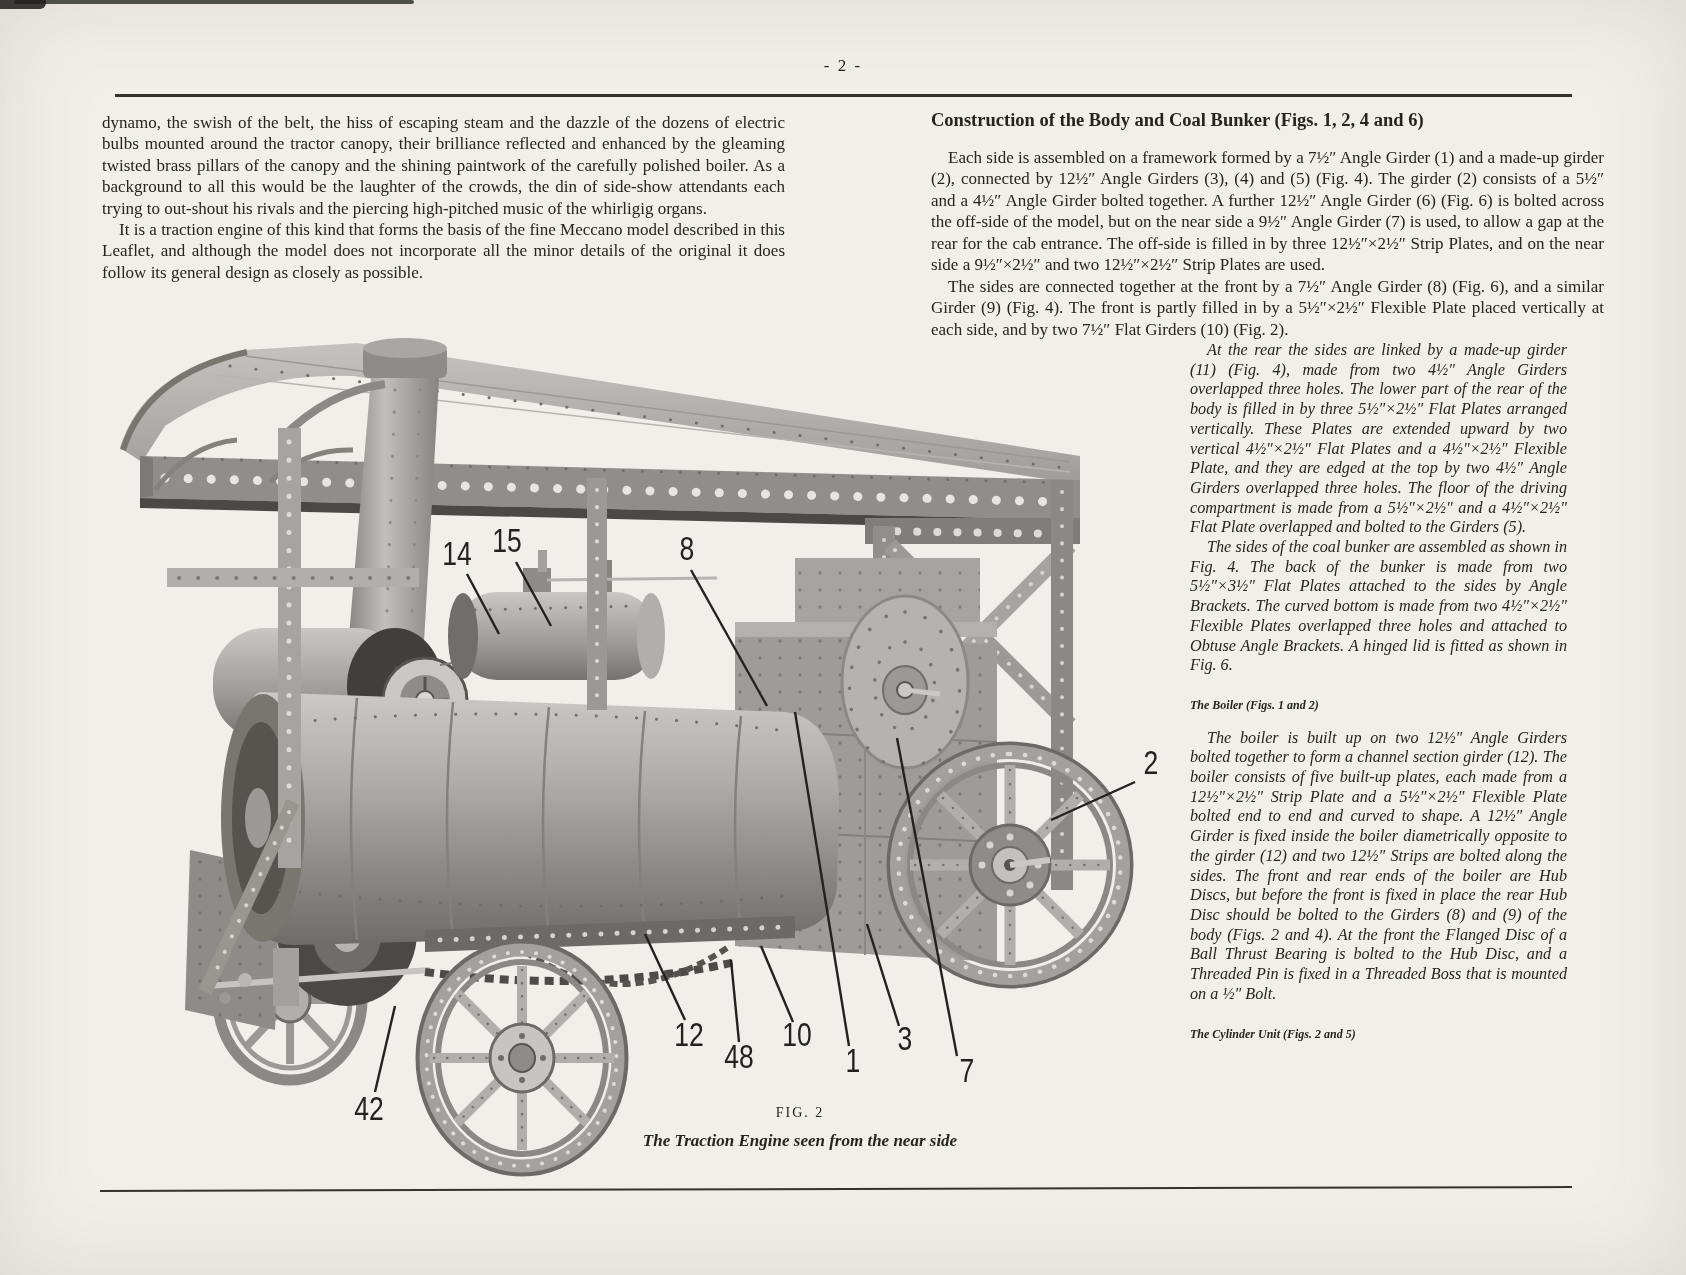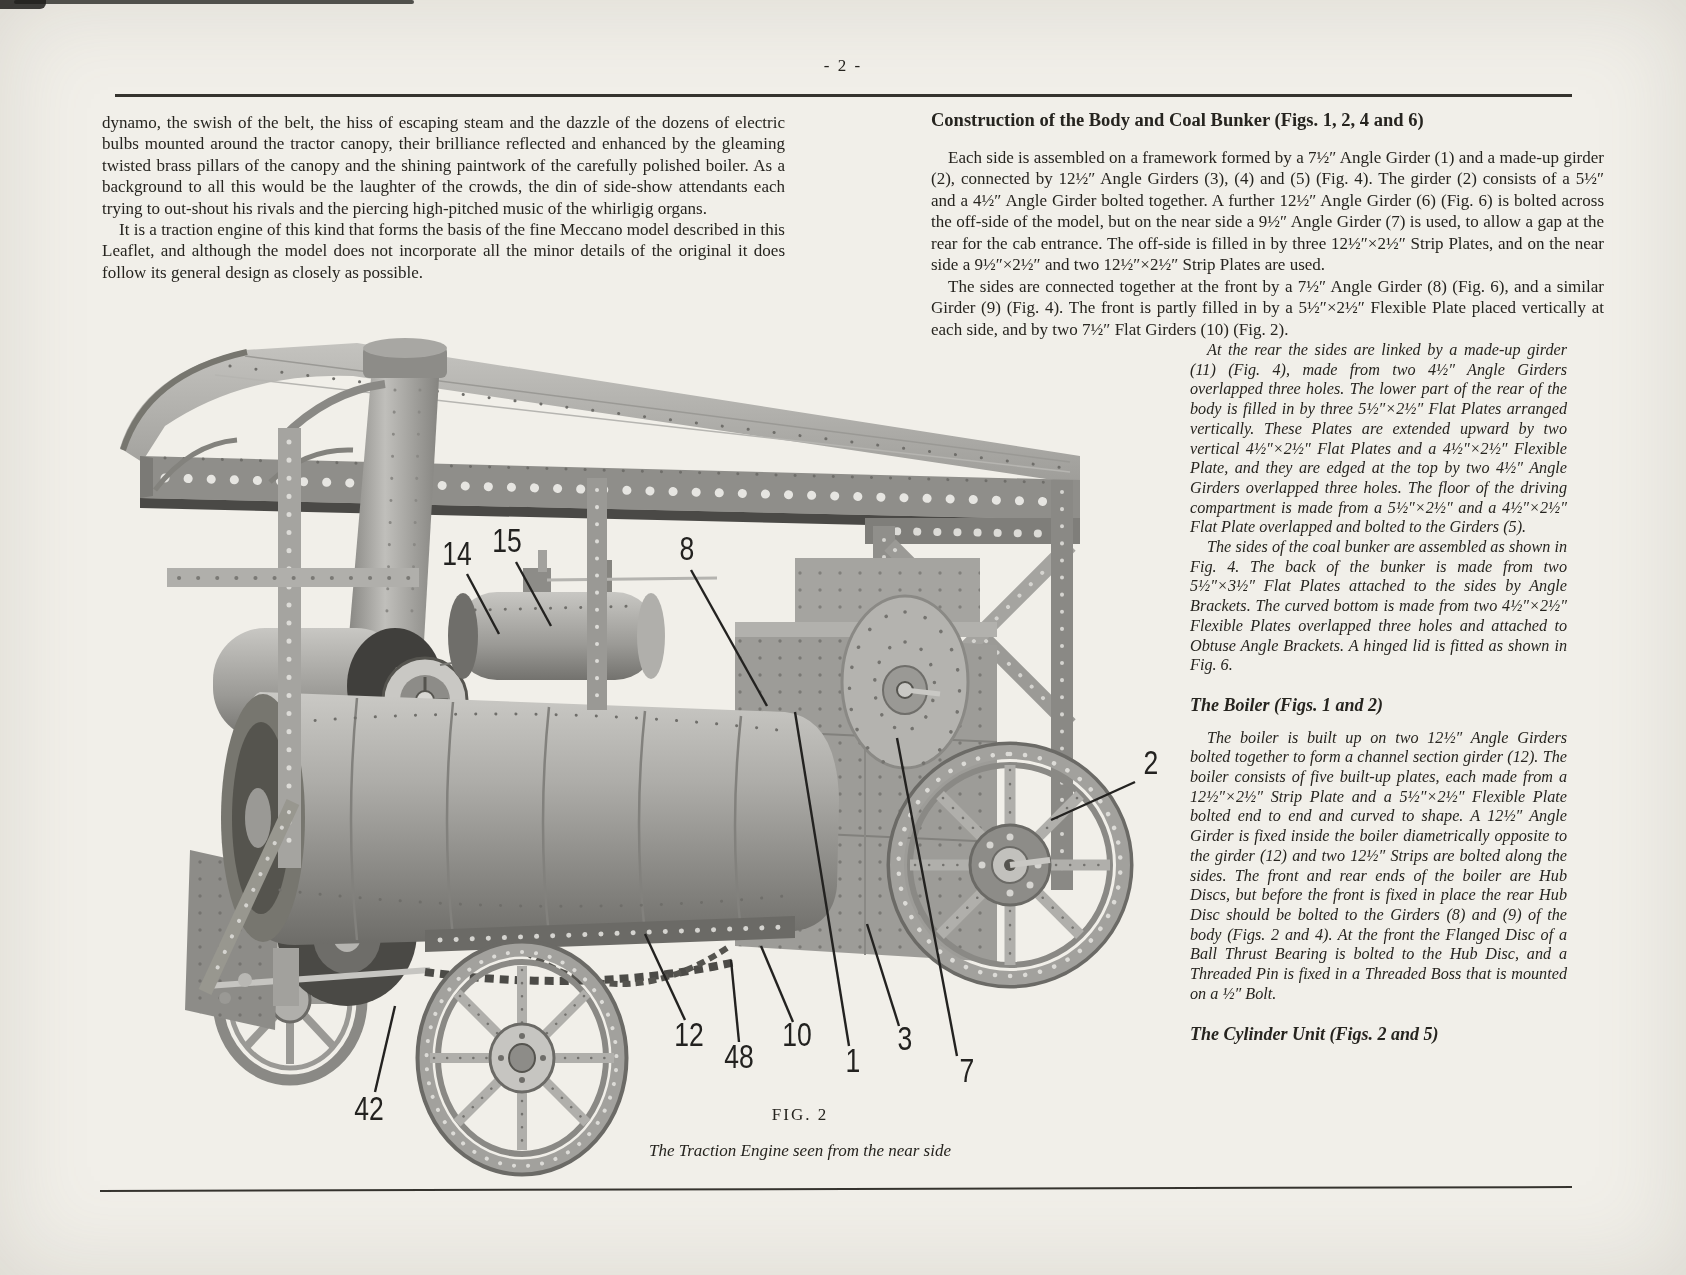--- a/index.html
+++ b/index.html
@@ -16,25 +16,25 @@
   .rule { position:absolute; background:#35332e; }
   .rule-top { left:115px; top:94px; width:1457px; height:3px; }
   .rule-bottom { left:100px; top:1188px; width:1472px; height:2px; transform:rotate(-0.15deg); }
   .col { text-align:justify; }
   .col p { margin:0; }
   .col p.indent { text-indent:17px; }
   .col-left { position:absolute; left:102px; top:112px; width:683px; font-size:17px; line-height:21.4px; }
   .col-right-wide { position:absolute; left:895px; top:110px; width:673px; font-size:17px; line-height:21.5px;margin-left:36px; }
   .col-right-narrow { position:absolute; left:1190px; top:341px; width:377px; font-size:16.2px; line-height:19.7px;font-style:italic; }
   .h-main { font-size:18.5px; font-weight:bold; margin:0 0 15px 0; text-align:left; }
-  .h-sub { font-size:18px; font-weight:bold; margin:20px 0 13px 0; text-align:left; }
+  .h-sub { font-size:12px; font-weight:bold; margin:20px 0 13px 0; text-align:left; }
   .photo { position:absolute; left:95px; top:330px; width:1070px; height:855px; }
   .caption { position:absolute; left:585px; top:1105px; width:430px; text-align:center; }
-  .caption .fig-no { font-size:17px; letter-spacing:2px; }
-  .caption .fig-txt { font-size:17px; font-style:italic; margin-top:16px; }
+  .caption .fig-no { font-size:14px; letter-spacing:2px; }
+  .caption .fig-txt { font-size:17px; font-style:italic; margin-top:10px;font-weight:bold; }
   .callout-label { font-family:"Liberation Sans", sans-serif; font-size:34px; fill:#232220; }
 </style>
 </head>
 <body>
 
 <div class="page">
 
   <div class="scan-streak"></div>
   <div class="scan-blob"></div>
 

